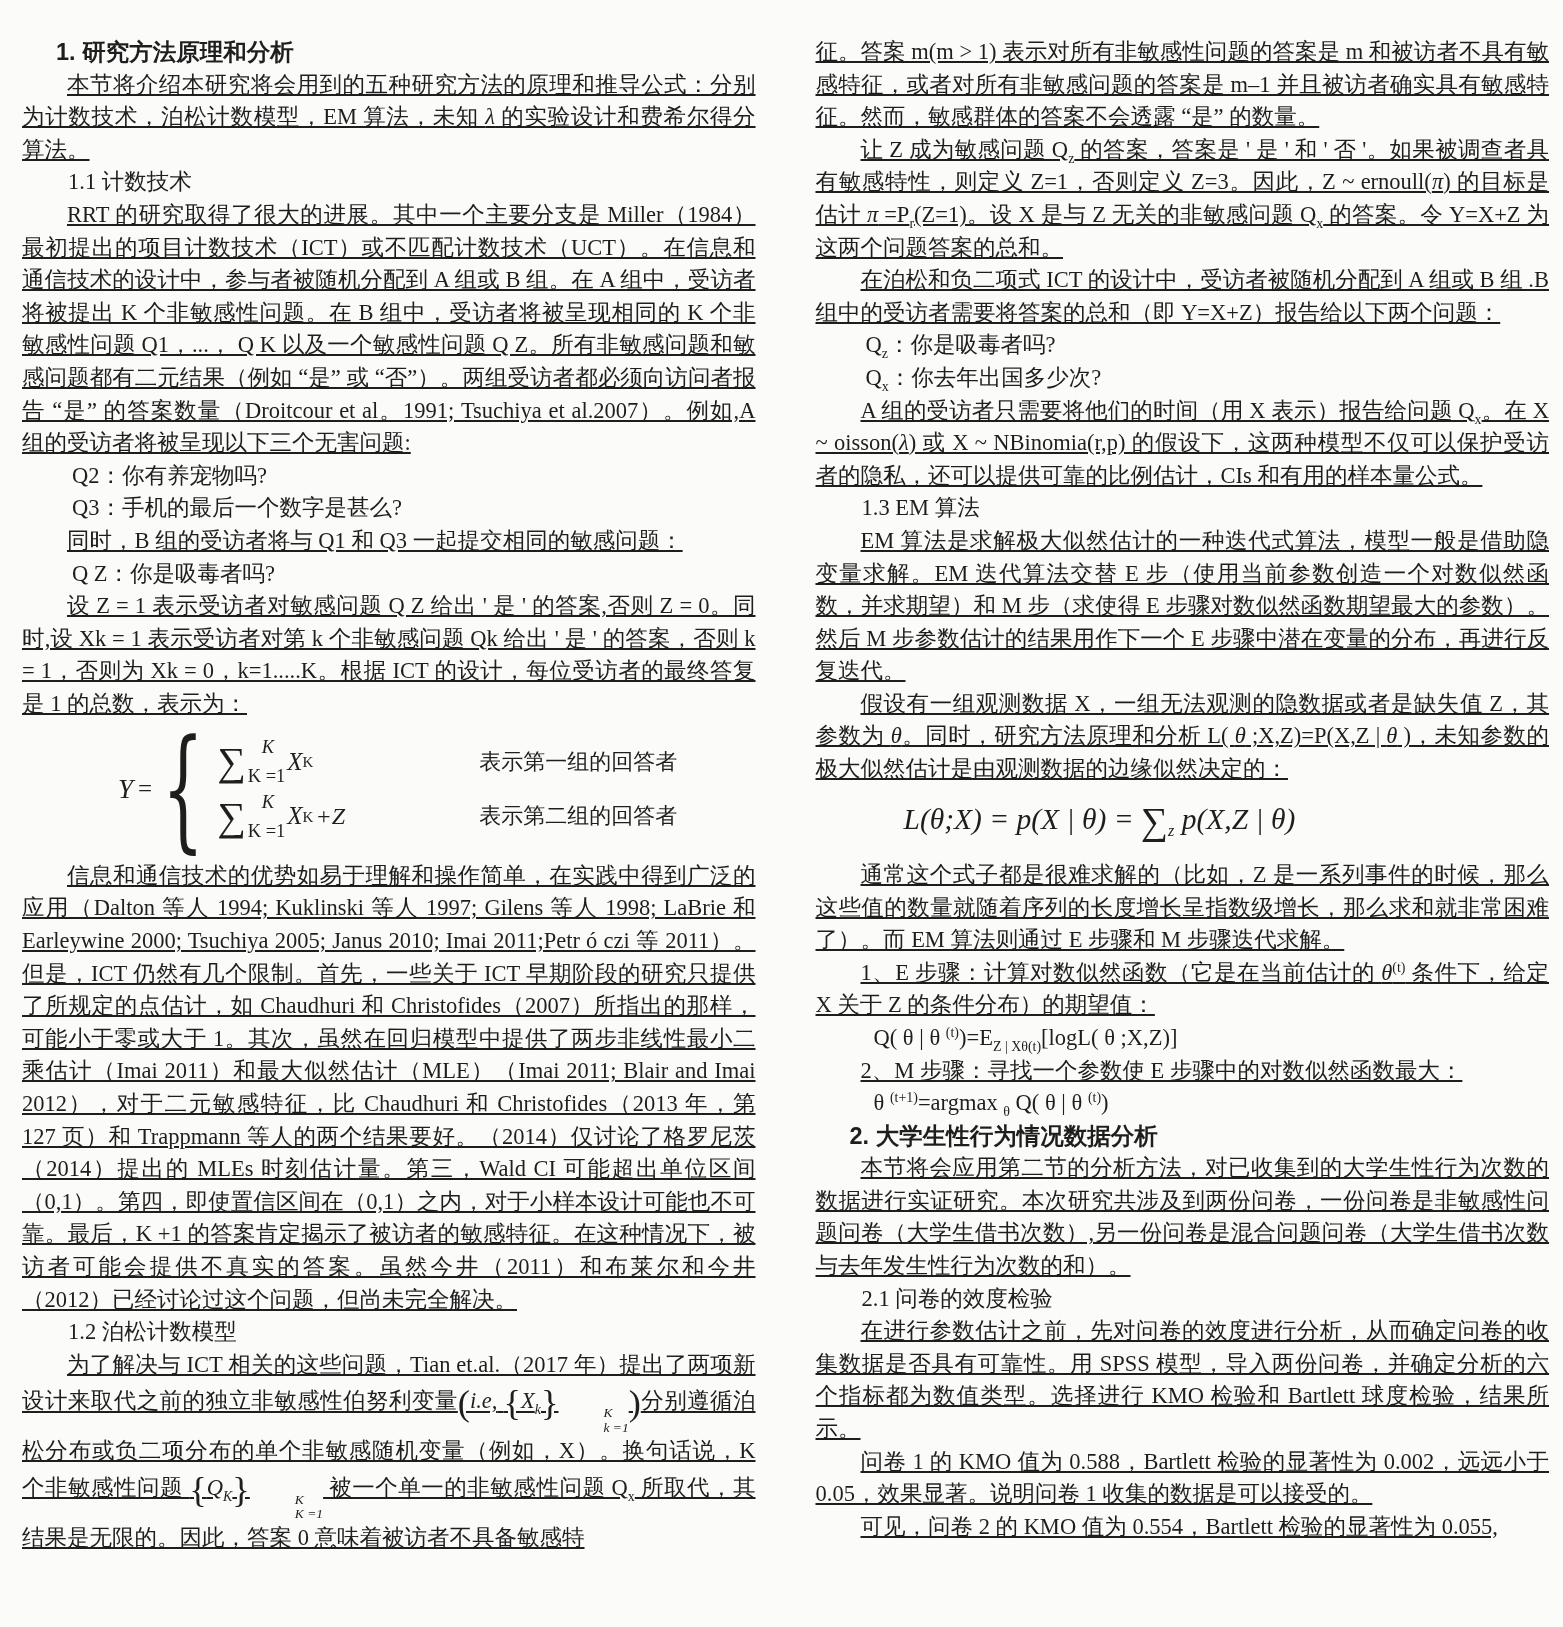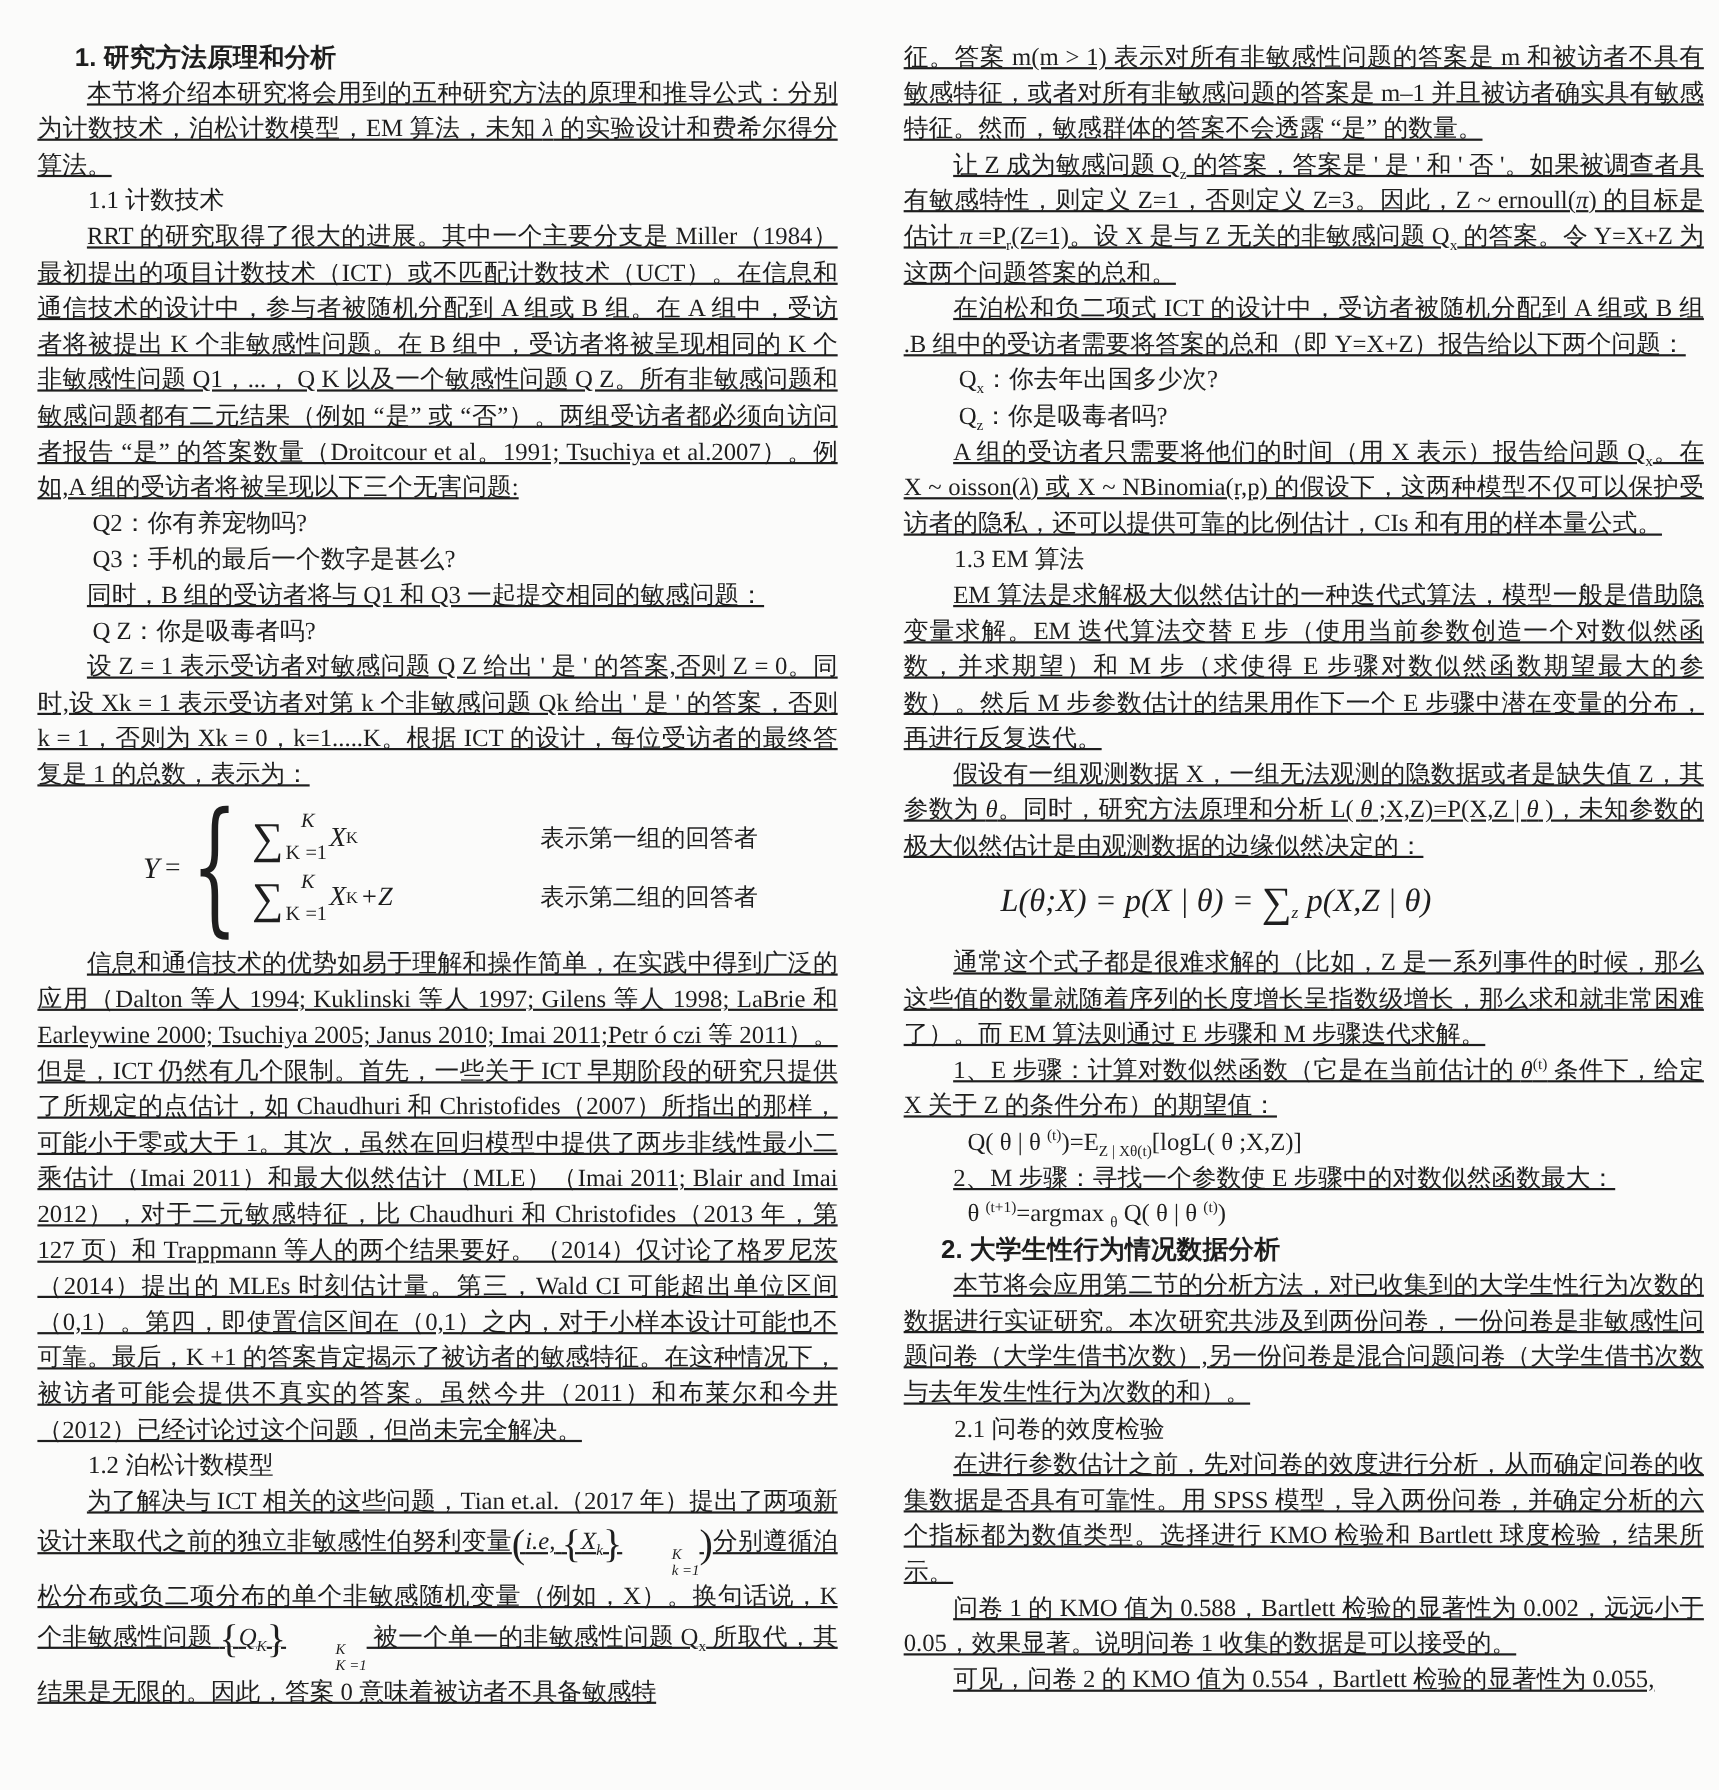--- a/index.html
+++ b/index.html
@@ -2,21 +2,21 @@
 <html><head>
 <meta charset="utf-8">
 <title>Document</title>
 <style>
   html,body{margin:0;padding:0;}
   body{
     width:1563px;height:1627px;overflow:hidden;
     background:#fbfbfa;color:#1e1e1e;
     font-family:"Liberation Serif","DejaVu Serif",serif;
   }
-  .page{display:flex;padding:36px 14px 0 22px;box-sizing:border-box;gap:60px;margin-left:12px;}
+  .page{display:flex;padding:36px 14px 0 22px;box-sizing:border-box;gap:60px;}
   .col{width:734px;font-size:22.5px;line-height:32.6px;text-align:justify;}
   .h1{
     font-family:"Liberation Sans","DejaVu Sans",sans-serif;
     font-weight:700;font-size:23.5px;padding-left:34px;text-align:left;
   }
   .sh{padding-left:46px;text-align:left;}
   p.para{margin:0;text-indent:2em;text-decoration:underline;}
   p.para.noind{text-indent:0;}
   .qline{padding-left:50px;text-align:left;}
   .eqline{padding-left:58px;text-align:left;}
@@ -105,22 +105,22 @@
           <span class="ss-bot">k =1</span>
         </span><span class="bigd">)</span><span>分别遵循泊松分布或负二项分布的单个非敏感随机变量（例如，X）。换句话说，K 个非敏感性问题 </span><span class="bigd">{</span><i>Q</i><sub class="it">K</sub><span class="bigd">}</span><span class="ss">
           <span class="ss-top">K</span>
           <span class="ss-bot">K =1</span>
         </span><span> 被一个单一的非敏感性问题 Q</span><sub>x</sub><span> 所取代，其结果是无限的。因此，答案 0 意味着被访者不具备敏感特</span></p>
     </div>
   <div class="col" id="col-right">
       <p class="para noind"><span>征。答案 m(m &gt; 1) 表示对所有非敏感性问题的答案是 m 和被访者不具有敏感特征，或者对所有非敏感问题的答案是 m–1 并且被访者确实具有敏感特征。然而，敏感群体的答案不会透露 “是” 的数量。</span></p>
       <p class="para"><span>让 Z 成为敏感问题 Q</span><sub>z</sub><span> 的答案，答案是 ' 是 ' 和 ' 否 '。如果被调查者具有敏感特性，则定义 Z=1，否则定义 Z=3。因此，Z ~ ernoull(</span><i>π</i><span>) 的目标是估计 </span><i>π</i><span> =P</span><sub>r</sub><span>(Z=1)。设 X 是与 Z 无关的非敏感问题 Q</span><sub>x</sub><span> 的答案。令 Y=X+Z 为这两个问题答案的总和。</span></p>
       <p class="para"><span>在泊松和负二项式 ICT 的设计中，受访者被随机分配到 A 组或 B 组 .B 组中的受访者需要将答案的总和（即 Y=X+Z）报告给以下两个问题：</span></p>
+      <div class="qline"><span>Q</span><sub>z</sub><span>：你是吸毒者吗?</span></div>
       <div class="qline"><span>Q</span><sub>x</sub><span>：你去年出国多少次?</span></div>
-      <div class="qline"><span>Q</span><sub>z</sub><span>：你是吸毒者吗?</span></div>
       <p class="para"><span>A 组的受访者只需要将他们的时间（用 X 表示）报告给问题 Q</span><sub>x</sub><span>。在 X ~ oisson(</span><i>λ</i><span>) 或 X ~ NBinomia(r,p) 的假设下，这两种模型不仅可以保护受访者的隐私，还可以提供可靠的比例估计，CIs 和有用的样本量公式。</span></p>
       <div class="sh">1.3 EM 算法</div>
       <p class="para"><span>EM 算法是求解极大似然估计的一种迭代式算法，模型一般是借助隐变量求解。EM 迭代算法交替 E 步（使用当前参数创造一个对数似然函数，并求期望）和 M 步（求使得 E 步骤对数似然函数期望最大的参数）。然后 M 步参数估计的结果用作下一个 E 步骤中潜在变量的分布，再进行反复迭代。</span></p>
       <p class="para"><span>假设有一组观测数据 X，一组无法观测的隐数据或者是缺失值 Z，其参数为 </span><i>θ</i><span>。同时，研究方法原理和分析 L( </span><i>θ</i><span> ;X,Z)=P(X,Z | </span><i>θ</i><span> )，未知参数的极大似然估计是由观测数据的边缘似然决定的：</span></p>
       <div class="fl"><i>L(θ;X) = p(X | θ) = </i><span class="sumI">∑</span><sub class="it">z</sub><i> p(X,Z | θ)</i></div>
       <p class="para"><span>通常这个式子都是很难求解的（比如，Z 是一系列事件的时候，那么这些值的数量就随着序列的长度增长呈指数级增长，那么求和就非常困难了）。而 EM 算法则通过 E 步骤和 M 步骤迭代求解。</span></p>
       <p class="para"><span>1、E 步骤：计算对数似然函数（它是在当前估计的 </span><i>θ</i><sup>(t)</sup><span> 条件下，给定 X 关于 Z 的条件分布）的期望值：</span></p>
       <div class="eqline"><span>Q( θ | θ </span><sup>(t)</sup><span>)=E</span><sub>Z | Xθ(t)</sub><span>[logL( θ ;X,Z)]</span></div>
       <p class="para"><span>2、M 步骤：寻找一个参数使 E 步骤中的对数似然函数最大：</span></p>
       <div class="eqline"><span>θ </span><sup>(t+1)</sup><span>=argmax </span><sub>θ</sub><span> Q( θ | θ </span><sup>(t)</sup><span>)</span></div>

